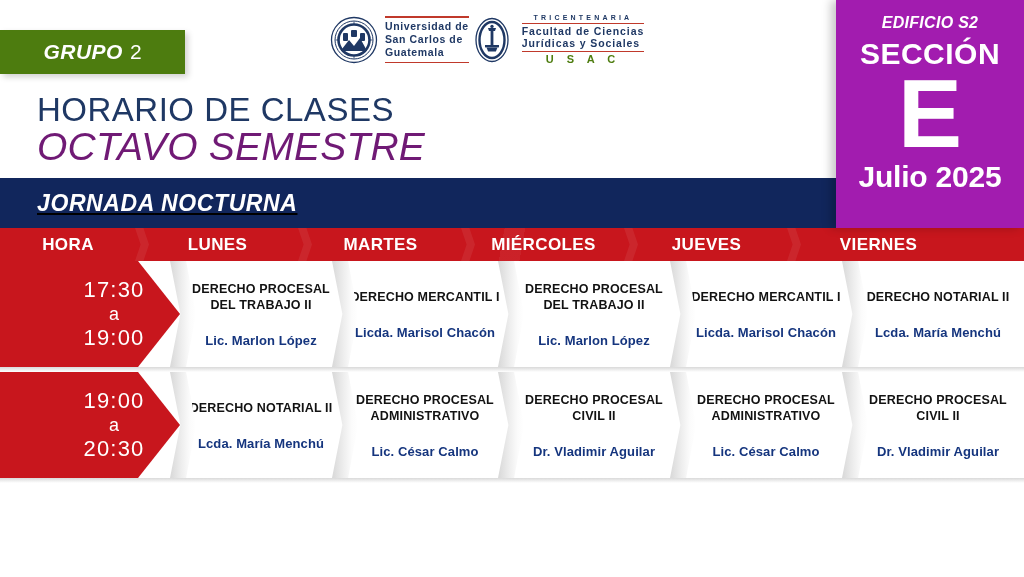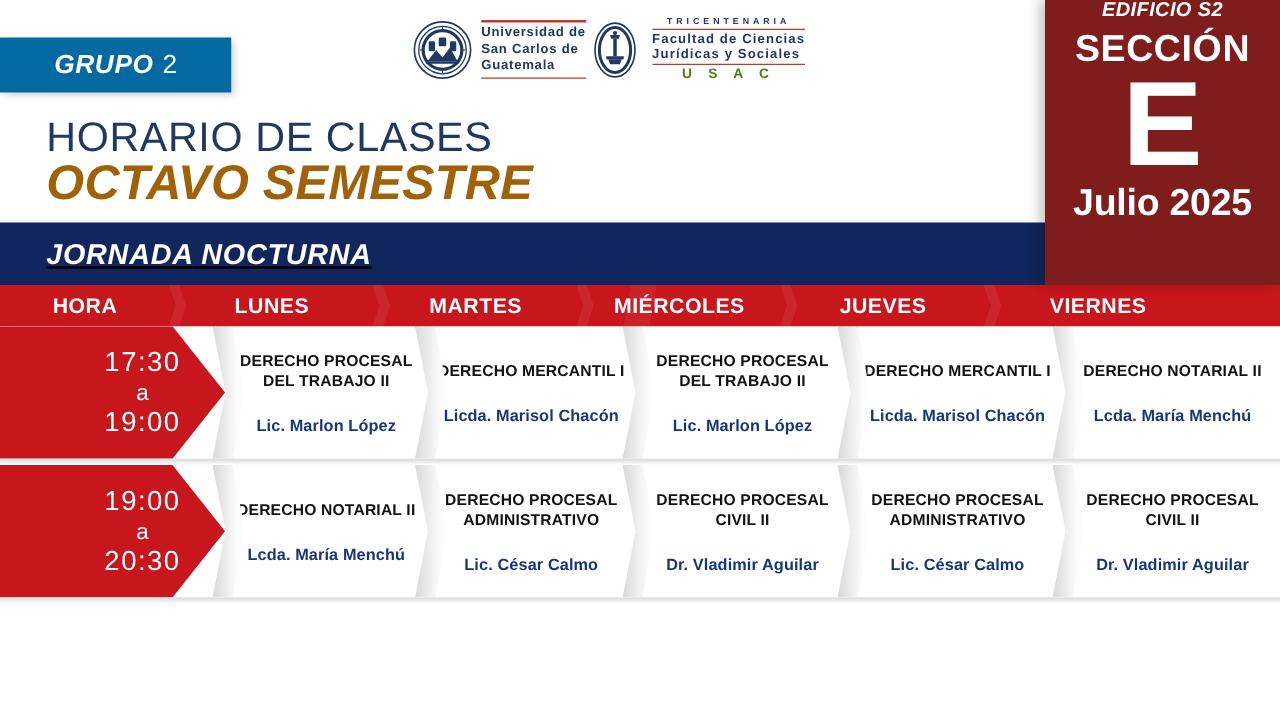--- a/index.html
+++ b/index.html
@@ -12,21 +12,21 @@
   #poster {
     position: relative;
     width: 1024px; height: 577px;
     background: #ffffff;
   }
 
   
   .grupo-badge {
     position: absolute; left: 0; top: 30px;
     width: 185px; height: 44px;
-    background: #0369a1;
+    background: #4d7c0f;
     display: flex; align-items: center; justify-content: center;
     box-shadow: 3px 3px 6px rgba(0,0,0,.18);
   }
   .grupo-badge .g-strong {
     color: #fff; font-size: 21px; font-weight: bold; font-style: italic;
     letter-spacing: .5px;
   }
   .grupo-badge .g-num {
     color: #fff; font-size: 21px; font-weight: normal; margin-left: 7px;
   }
@@ -58,32 +58,33 @@
     text-align: center; color: #4d7c0f; margin-top: 1px;
   }
 
   
   .title-wrap { position: absolute; left: 37px; top: 92px; }
   .title-1 {
     font-size: 33px; color: #1F3864; font-weight: 300;
     letter-spacing: .5px; line-height: 1.12;
   }
   .title-2 {
-    font-size: 39px; color: #a16207; font-weight: bold; font-style: italic;
+    font-size: 39px; color: #701a75; font-weight: normal; font-style: italic;
     letter-spacing: .2px; line-height: 1.08; margin-top: -3px;
   }
 
   
   .pink-panel {
     position: absolute; right: 0; top: 0;
     width: 188px; height: 228px;
-    background: #7f1d1d;
+    background: #a21caf;
     box-shadow: -5px 0 9px rgba(0,0,0,.22);
     display: flex; flex-direction: column;
     align-items: center; justify-content: flex-start;
+    padding-top: 14px;
     z-index: 5;
   }
   .pp-edificio {
     color: #fff; font-size: 16px; font-style: italic; font-weight: bold;
     letter-spacing: .3px;
   }
   .pp-seccion {
     color: #fff; font-size: 30px; font-weight: bold; letter-spacing: .5px;
     margin-top: 5px;
   }

